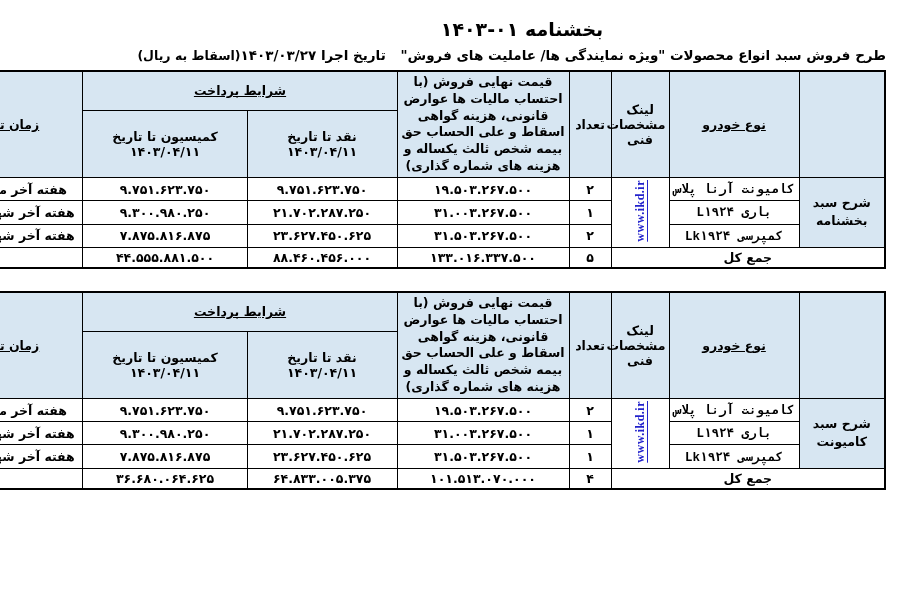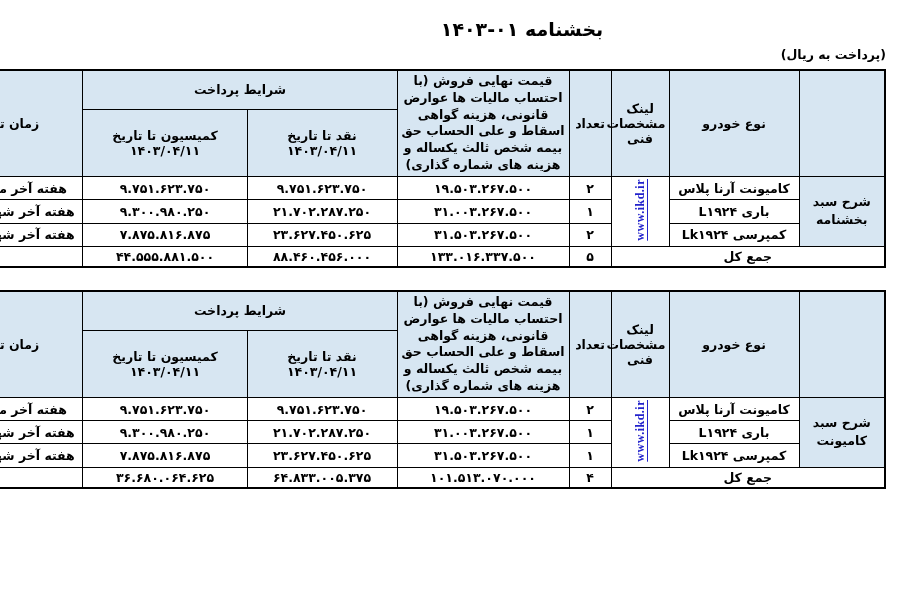--- a/index.html
+++ b/index.html
@@ -77,38 +77,40 @@
     font-size: 12.5px;
     font-weight: bold;
     padding: 2px 3px;
     background: #ffffff;
   }
   .hdr {
     background: #d7e6f2 !important;
   }
   .hdr-big {
     font-size: 13.5px;
+    text-decoration: underline;
   }
   .tiny {
     font-size: 7.4px;
     font-weight: bold;
     line-height: 1.35;
     padding: 3px 4px;
   }
   .num {
     font-size: 13px;
     letter-spacing: 0.2px;
   }
   .rowlabel {
     background: #d7e6f2 !important;
     font-size: 12.5px;
     line-height: 1.5;
   }
   .veh {
     font-size: 13px;
+    font-family: Liberation Mono, monospace;
   }
   .qty {
     font-size: 13px;
   }
   .total-label {
     font-size: 13.5px;
   }
   .blank-cell {
     border: none !important;
     background: transparent !important;
@@ -143,21 +145,26 @@
   col.c-deliv   { width: 160px; }
 </style>
 </head>
 <body>
 
 <div class="page">
 
   <div class="title-main">بخشنامه ۰۱-۱۴۰۳</div>
 
   <div class="title-row">
-    <div class="title-note">(پرداخت به ریال)</div>
+    <div class="title-sub">
+      <span>طرح فروش سبد انواع محصولات "ویژه نمایندگی ها/ عاملیت های فروش"</span>
+      <span class="exec-date">تاریخ اجرا</span>
+      <span>۱۴۰۳/۰۳/۲۷</span>
+    </div>
+    <div class="title-note">(اسقاط به ریال)</div>
   </div>
 
   <div class="tbl-wrap first">
     <table class="sheet">
       <colgroup>
         <col class="c-label">
           <col class="c-veh">
           <col class="c-link">
           <col class="c-qty">
         <col class="c-price">

